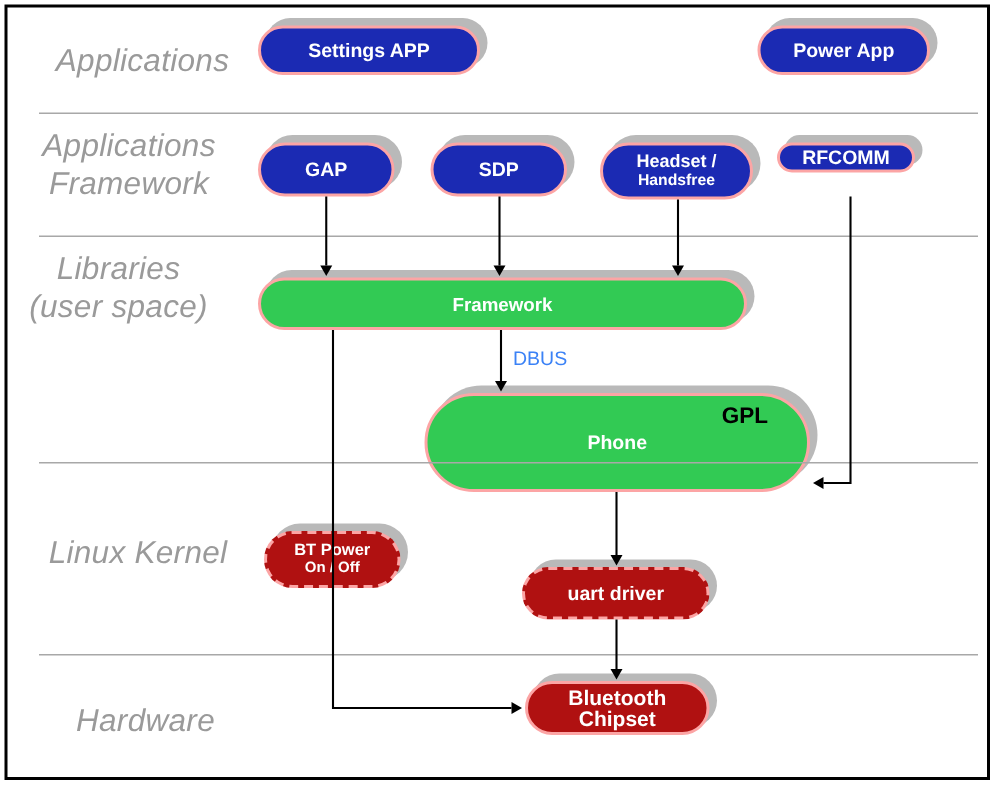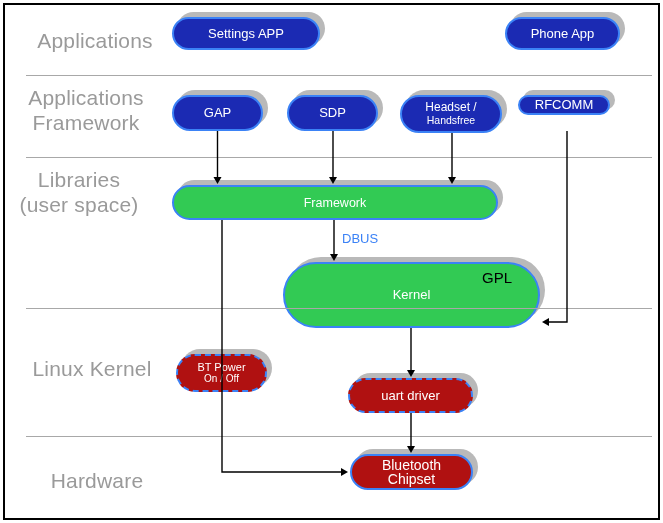--- a/index.html
+++ b/index.html
@@ -8,31 +8,31 @@
     font-family:"Liberation Sans", sans-serif;overflow:hidden;
   }
   .frame{
     position:absolute;left:3px;top:3px;width:653px;height:513px;
     border:2px solid #000;z-index:0;
   }
   .layer-label{
     position:absolute;color:var(--label-gray);font-size:21px;line-height:25px;
     text-align:center;z-index:1;letter-spacing:0.2px;
   }
-  .layer-label span{display:block;}
+  .layer-label span{display:block;font-style:italic;}
   .sep{
     position:absolute;left:26px;width:626px;height:0;
     border-top:1px solid var(--sep-gray);z-index:2;
   }
   .pill{
     position:absolute;box-sizing:border-box;
-    border:2px solid #3b82f6;border-radius:20px;
+    border:2px solid #fca5a5;border-radius:20px;
     display:flex;flex-direction:column;align-items:center;justify-content:center;
     color:#fff;font-size:13px;line-height:14px;text-align:center;
-    box-shadow:5px -5px 0 var(--shadow-gray);z-index:1;
+    box-shadow:5px -5px 0 var(--shadow-gray);z-index:1;font-weight:bold;
   }
   .pill .txt{position:relative;z-index:3;}
   .blue{background:var(--blue);}
   .green{background:var(--green);}
   .red{background:var(--red);text-align:center;}
   .dashed{border-style:dashed;border-width:2px;}
   .badge{
     position:absolute;right:26px;top:7px;color:#000;font-size:15px;z-index:3;
   }
   .float-label{
@@ -93,21 +93,21 @@
       <polygon points="341,468 341,476 348,472"></polygon>
     </g>
   </svg>
 
   <div class="float-label" style="left:342px;top:231px;">DBUS</div>
 
   <div class="pill blue" style="left:172px;top:17px;width:148px;height:33px;">
     <span class="txt">Settings APP</span>
   </div>
   <div class="pill blue" style="left:505px;top:17px;width:115px;height:33px;">
-    <span class="txt">Phone App</span>
+    <span class="txt">Power App</span>
   </div>
 
   <div class="pill blue" style="left:172px;top:95px;width:91px;height:36px;text-align:center;">
     <span class="txt">GAP</span>
   </div>
   <div class="pill blue" style="left:400px;top:95px;width:102px;height:38px;font-size:12px;line-height:13px;">
     <span class="txt">Headset /</span>
     <span class="txt" style="font-size:10.5px;">Handsfree</span>
   </div>
   <div class="pill blue" style="left:287px;top:95px;width:91px;height:36px;">
@@ -115,21 +115,21 @@
   </div>
   <div class="pill blue" style="left:518px;top:95px;width:92px;height:20px;">
     <span class="txt">RFCOMM</span>
   </div>
 
   <div class="pill green" style="left:172px;top:185px;width:326px;height:35px;font-size:12.5px;">
     <span class="txt">Framework</span>
   </div>
   <div class="pill green" style="left:283px;top:262px;width:257px;height:66px;border-radius:34px;">
     <span class="badge">GPL</span>
-    <span class="txt">Kernel</span>
+    <span class="txt">Phone</span>
   </div>
 
   <div class="pill red dashed" style="left:176px;top:354px;width:91px;height:38px;font-size:11px;line-height:12.5px;">
     <span class="txt">BT Power</span>
     <span class="txt" style="font-size:10px;">On / Off</span>
   </div>
   <div class="pill red dashed" style="left:348px;top:378px;width:125px;height:35px;">
     <span class="txt">uart driver</span>
   </div>
 

